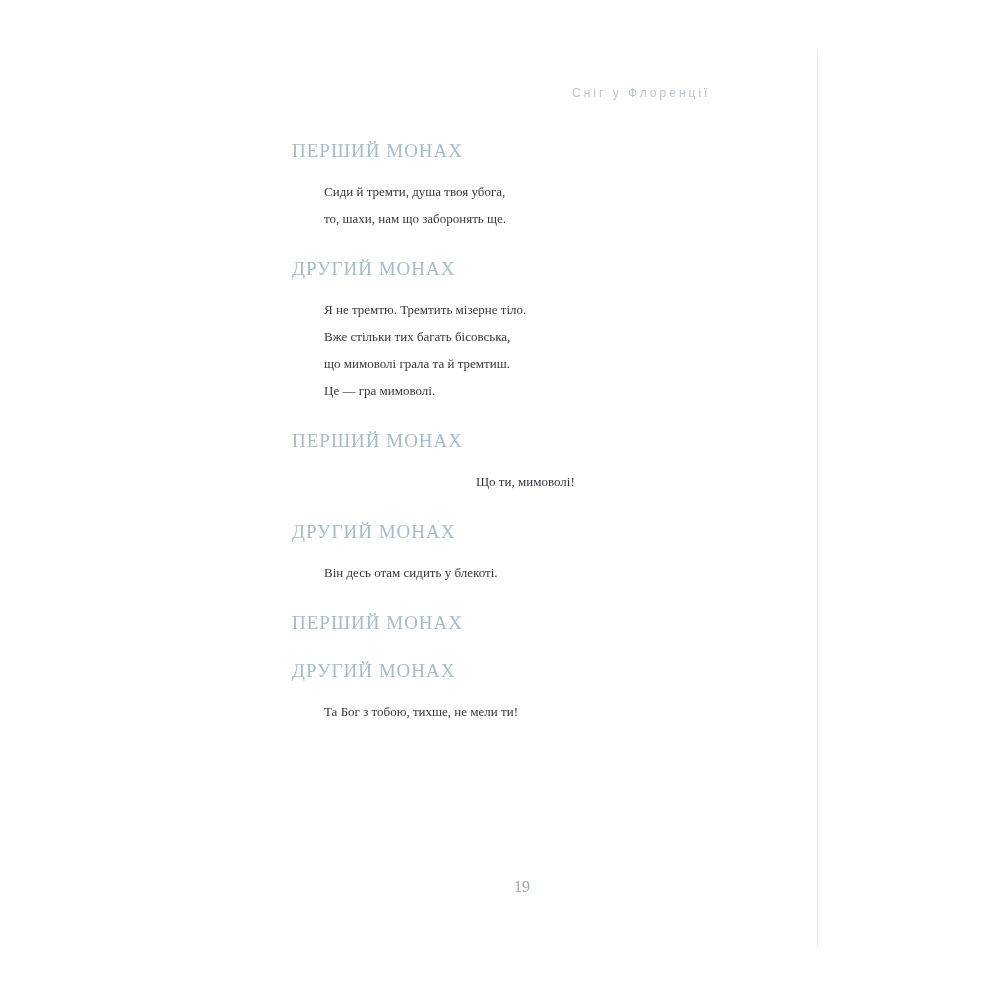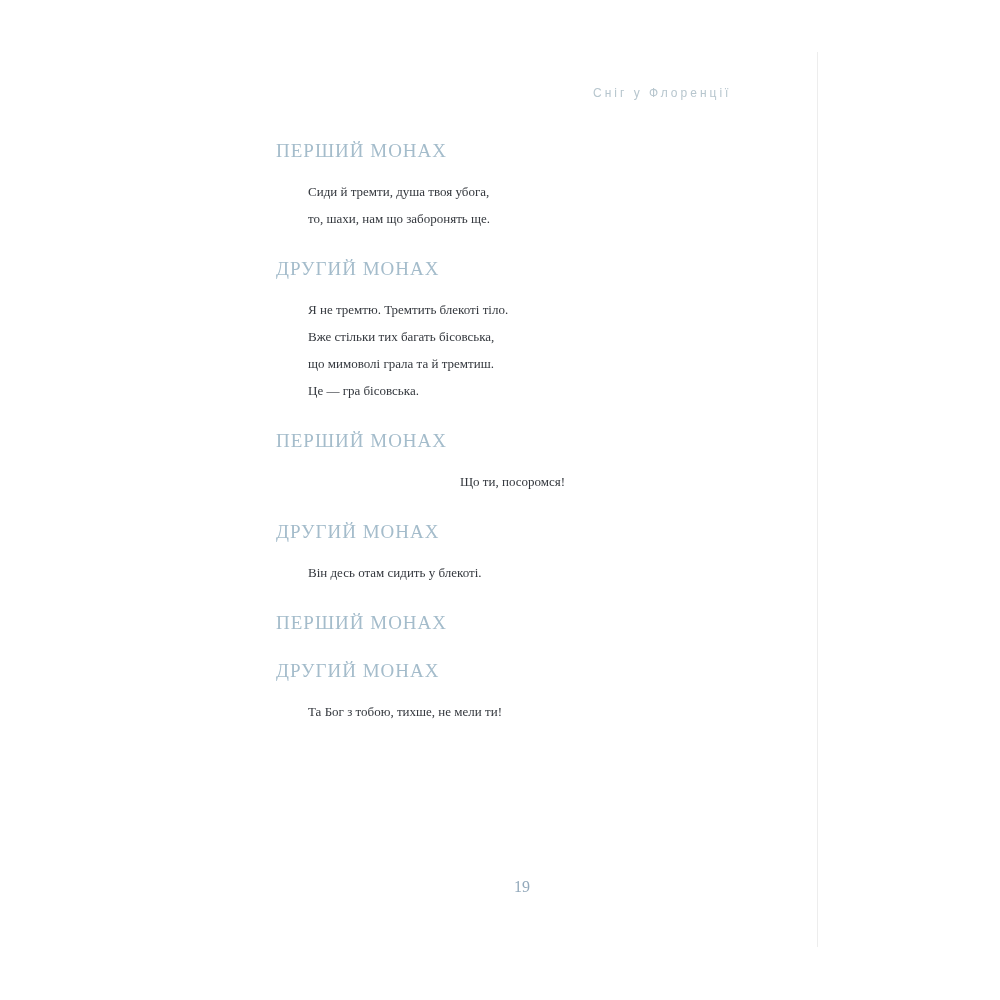--- a/index.html
+++ b/index.html
@@ -11,35 +11,35 @@
   }
   html,body{margin:0;padding:0;}
   body{
     width:1000px;height:1000px;background:#ffffff;
     font-family:"Liberation Serif","DejaVu Serif",serif;
     position:relative;overflow:hidden;
   }
   .page{position:absolute;inset:0;background:#ffffff;}
 
   .running-title{
-    position:absolute;left:593px;top:86px;
+    position:absolute;left:572px;top:86px;
     font-family:"Liberation Sans","DejaVu Sans",sans-serif;
     font-size:12px;letter-spacing:3px;
     color:var(--title-blue);white-space:nowrap;
   }
 
   .page-edge{
     position:absolute;left:817px;top:52px;width:1px;height:895px;
     background:var(--edge-gray);
   }
 
   .dialogue{
     position:absolute;left:276px;top:140px;width:560px;
   }
-  .block{margin:0 0 26px 0;}
+  .block{margin:0 0 26px 16px;}
   .speaker{
     margin:0 0 16px 0;
     font-size:19px;font-weight:400;
     letter-spacing:1px;
     color:var(--label-blue);
     white-space:nowrap;
   }
   .lines{margin:0;}
   .line{
     margin:0;padding-left:32px;
@@ -71,31 +71,31 @@
     <h3 class="speaker">ПЕРШИЙ МОНАХ</h3>
     <div class="lines">
           <p class="line">Сиди й тремти, душа твоя убога,</p>
           <p class="line">то, шахи, нам що заборонять ще.</p>
         </div>
   </section>
 
   <section class="block">
     <h3 class="speaker">ДРУГИЙ МОНАХ</h3>
     <div class="lines">
-          <p class="line">Я не тремтю. Тремтить блекоті тіло.</p>
+          <p class="line">Я не тремтю. Тремтить мізерне тіло.</p>
           <p class="line">Вже стільки тих багать бісовська,</p>
           <p class="line">що мимоволі грала та й тремтиш.</p>
-          <p class="line">Це — гра бісовська.</p>
+          <p class="line">Це — гра мимоволі.</p>
         </div>
   </section>
 
   <section class="block continuation">
     <h3 class="speaker">ПЕРШИЙ МОНАХ</h3>
     <div class="lines">
-          <p class="line">Що ти, посоромся!</p>
+          <p class="line">Що ти, мимоволі!</p>
         </div>
   </section>
 
   <section class="block">
     <h3 class="speaker">ДРУГИЙ МОНАХ</h3>
     <div class="lines">
           <p class="line">Він десь отам сидить у блекоті.</p>
         </div>
   </section>
 

